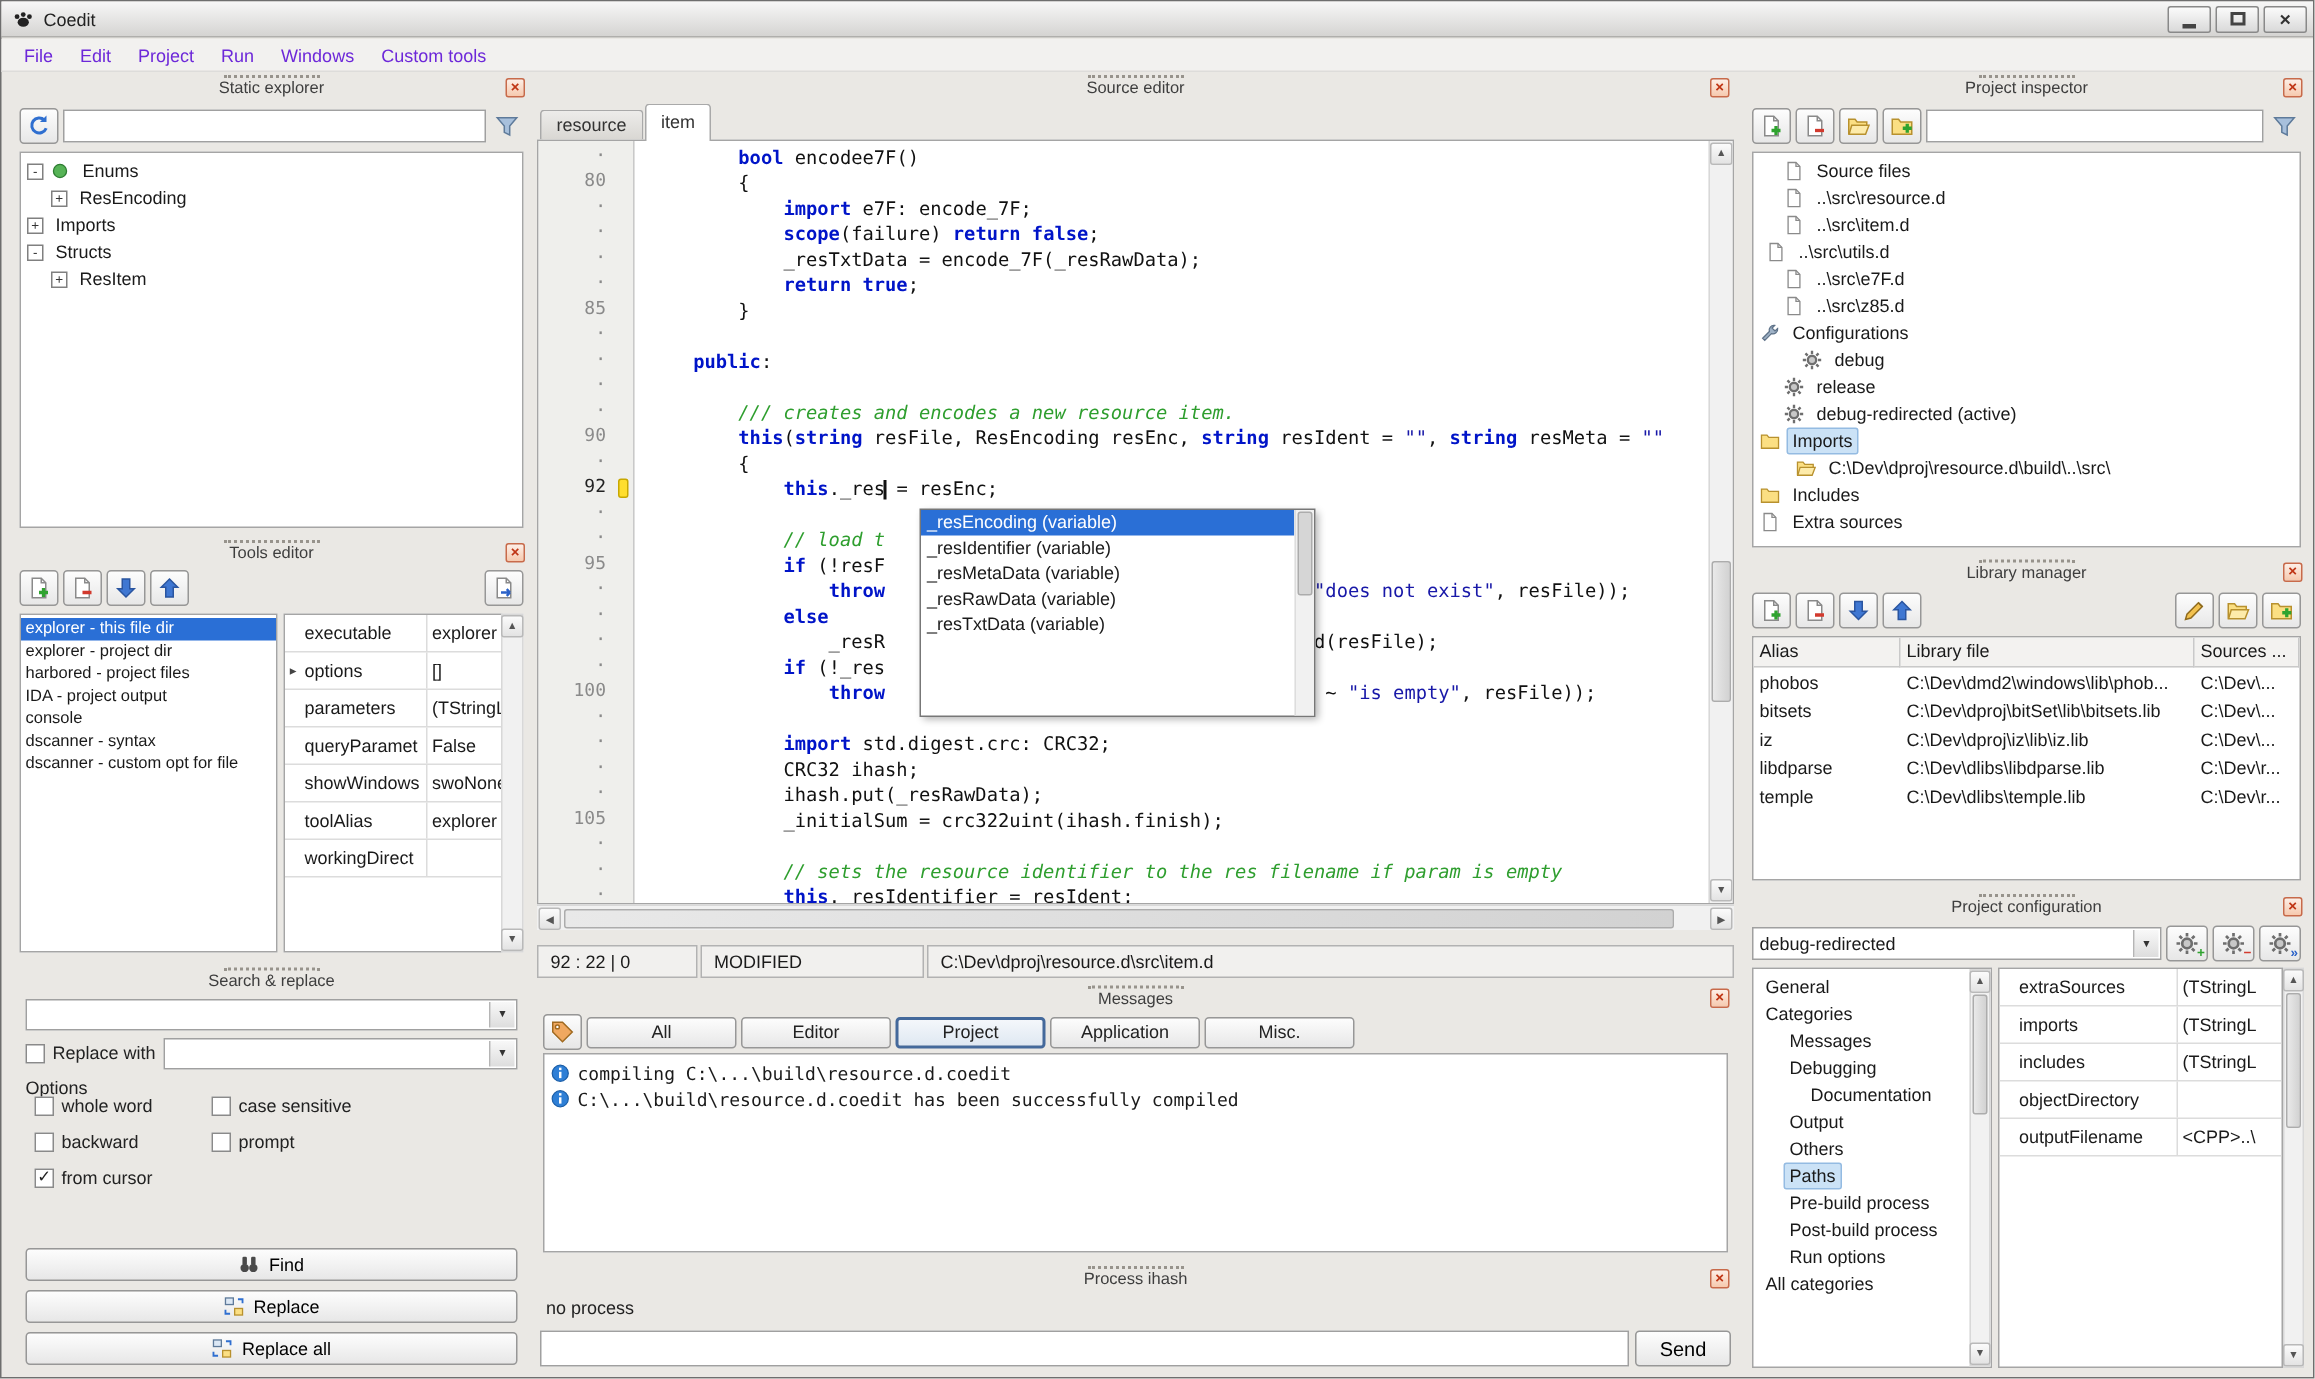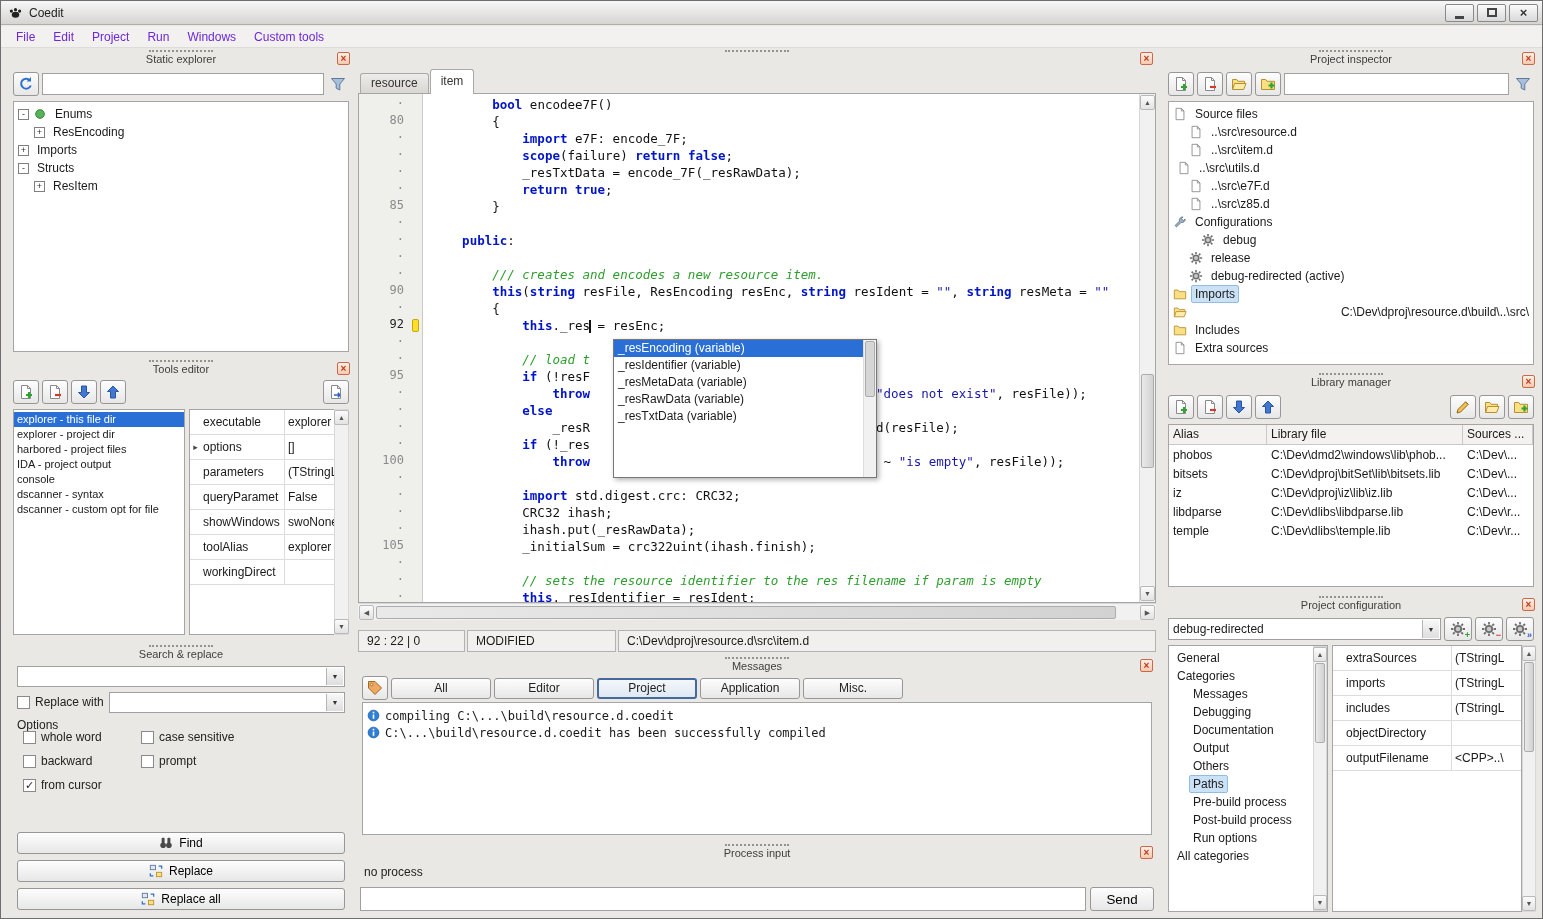--- a/index.html
+++ b/index.html
@@ -406,20 +406,21 @@
       <svg class="ic">
           <use href="#i-replace"></use>
         </svg>
       <span>Replace all</span>
     </button>
   </div>
 
   <div class="panel" id="p-source" style="left:357px;top:46px;width:798px;height:605px;">
     <div class="phdr">
       <span class="grip"></span>
+      <span class="ptitle">Source editor</span>
       <span class="pclose">×</span>
     </div>
     <div id="tabbar">
         <div class="tab">resource</div>
         <div class="tab active">item</div>
       </div>
     <div id="editor">
       <div id="gutter">
           <div class="gl"><span class="gnum">·</span></div>
           <div class="gl"><span class="gnum">80</span></div>
@@ -515,21 +516,21 @@
             <use href="#i-info"></use>
           </svg>
           <span class="mtext">C:\...\build\resource.d.coedit has been successfully compiled</span>
         </div>
       </div>
   </div>
 
   <div class="panel" id="p-process" style="left:357px;top:840px;width:798px;height:73px;">
     <div class="phdr">
       <span class="grip"></span>
-      <span class="ptitle">Process input</span>
+      <span class="ptitle">Process ihash</span>
       <span class="pclose">×</span>
     </div>
     <div class="label" style="position:absolute;top:24px;left:6px;">no process</div>
     <div style="position:absolute;left:2px;right:2px;bottom:3px;height:24px;display:flex;gap:4px;">
       <input class="txt" style="flex: 1 1 0%; height: 24px;" value="">
       <button class="tbtn" style="width:64px;">
           <span>Send</span>
         </button>
     </div>
   </div>
@@ -562,58 +563,58 @@
           </svg>
         </button>
       <input class="txt" style="flex: 1 1 0%;" value="">
       <span class="flatbtn">
           <svg class="ic">
             <use href="#i-funnel"></use>
           </svg>
         </span>
     </div>
     <div class="treebox" id="pi-tree" style="top:54px;left:4px;right:4px;bottom:4px;">
+        <div class="trow" style="padding-left: 20px;">
+          <svg class="ic">
+            <use href="#i-doc"></use>
+          </svg>
+          <span class="tlab">Source files</span>
+        </div>
+        <div class="trow" style="padding-left: 20px;">
+          <svg class="ic">
+            <use href="#i-doc"></use>
+          </svg>
+          <span class="tlab">..\src\resource.d</span>
+        </div>
+        <div class="trow" style="padding-left: 20px;">
+          <svg class="ic">
+            <use href="#i-doc"></use>
+          </svg>
+          <span class="tlab">..\src\item.d</span>
+        </div>
+        <div class="trow" style="padding-left: 8px;">
+          <svg class="ic">
+            <use href="#i-doc"></use>
+          </svg>
+          <span class="tlab">..\src\utils.d</span>
+        </div>
+        <div class="trow" style="padding-left: 20px;">
+          <svg class="ic">
+            <use href="#i-doc"></use>
+          </svg>
+          <span class="tlab">..\src\e7F.d</span>
+        </div>
+        <div class="trow" style="padding-left: 20px;">
+          <svg class="ic">
+            <use href="#i-doc"></use>
+          </svg>
+          <span class="tlab">..\src\z85.d</span>
+        </div>
         <div class="trow" style="padding-left: 4px;">
           <svg class="ic">
-            <use href="#i-doc"></use>
-          </svg>
-          <span class="tlab">Source files</span>
-        </div>
-        <div class="trow" style="padding-left: 20px;">
-          <svg class="ic">
-            <use href="#i-doc"></use>
-          </svg>
-          <span class="tlab">..\src\resource.d</span>
-        </div>
-        <div class="trow" style="padding-left: 20px;">
-          <svg class="ic">
-            <use href="#i-doc"></use>
-          </svg>
-          <span class="tlab">..\src\item.d</span>
-        </div>
-        <div class="trow" style="padding-left: 8px;">
-          <svg class="ic">
-            <use href="#i-doc"></use>
-          </svg>
-          <span class="tlab">..\src\utils.d</span>
-        </div>
-        <div class="trow" style="padding-left: 20px;">
-          <svg class="ic">
-            <use href="#i-doc"></use>
-          </svg>
-          <span class="tlab">..\src\e7F.d</span>
-        </div>
-        <div class="trow" style="padding-left: 20px;">
-          <svg class="ic">
-            <use href="#i-doc"></use>
-          </svg>
-          <span class="tlab">..\src\z85.d</span>
-        </div>
-        <div class="trow" style="padding-left: 4px;">
-          <svg class="ic">
             <use href="#i-wrench"></use>
           </svg>
           <span class="tlab">Configurations</span>
         </div>
         <div class="trow" style="padding-left: 32px;">
           <svg class="ic">
             <use href="#i-gear"></use>
           </svg>
           <span class="tlab">debug</span>
         </div>
@@ -628,21 +629,21 @@
             <use href="#i-gear"></use>
           </svg>
           <span class="tlab">debug-redirected (active)</span>
         </div>
         <div class="trow sel" style="padding-left: 4px;">
           <svg class="ic">
             <use href="#i-folder"></use>
           </svg>
           <span class="tlab">Imports</span>
         </div>
-        <div class="trow" style="padding-left: 4px; justify-content: space-between;">
+        <div class="trow" style="padding-left: 28px;">
           <svg class="ic">
             <use href="#i-folder-open"></use>
           </svg>
           <span class="tlab">C:\Dev\dproj\resource.d\build\..\src\</span>
         </div>
         <div class="trow" style="padding-left: 4px;">
           <svg class="ic">
             <use href="#i-folder"></use>
           </svg>
           <span class="tlab">Includes</span>
@@ -772,21 +773,21 @@
         </div>
         <div class="trow" style="padding-left: 4px;">
           <span class="tlab">Categories</span>
         </div>
         <div class="trow" style="padding-left: 20px;">
           <span class="tlab">Messages</span>
         </div>
         <div class="trow" style="padding-left: 20px;">
           <span class="tlab">Debugging</span>
         </div>
-        <div class="trow" style="padding-left: 20px;">
+        <div class="trow" style="padding-left: 20px; margin-left: 14px;">
           <span class="tlab">Documentation</span>
         </div>
         <div class="trow" style="padding-left: 20px;">
           <span class="tlab">Output</span>
         </div>
         <div class="trow" style="padding-left: 20px;">
           <span class="tlab">Others</span>
         </div>
         <div class="trow sel" style="padding-left: 20px;">
           <span class="tlab">Paths</span>

